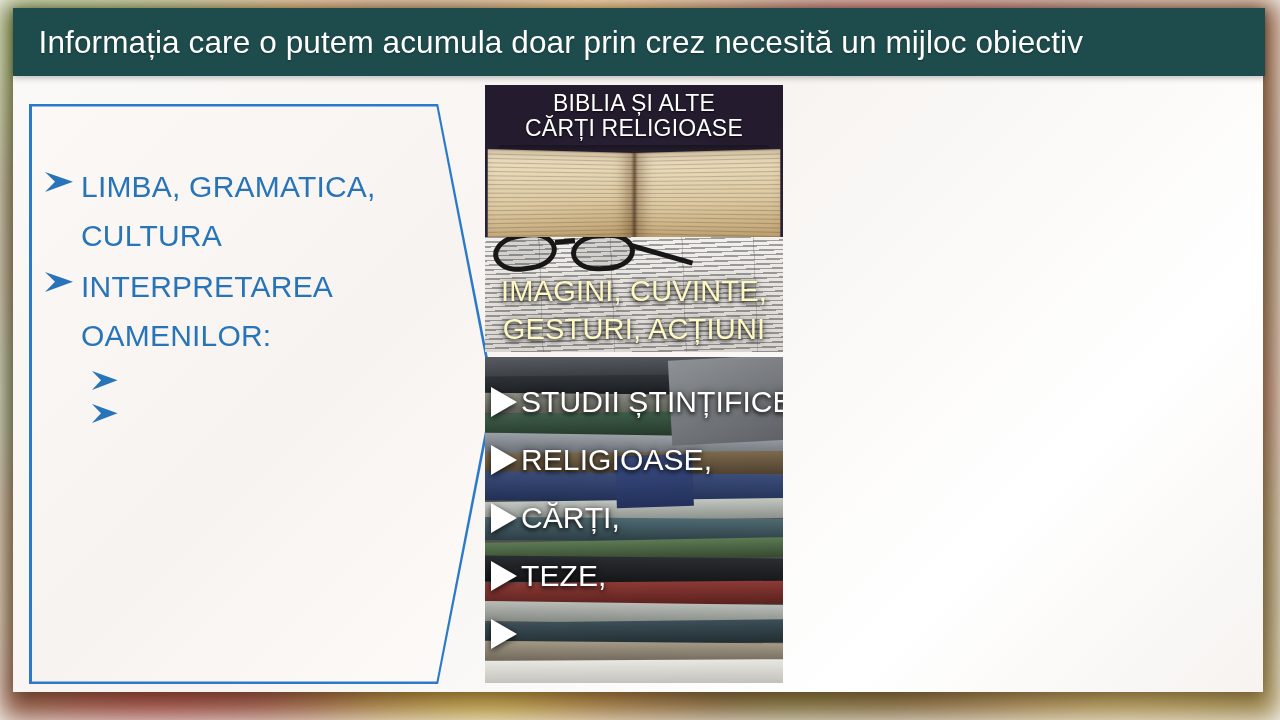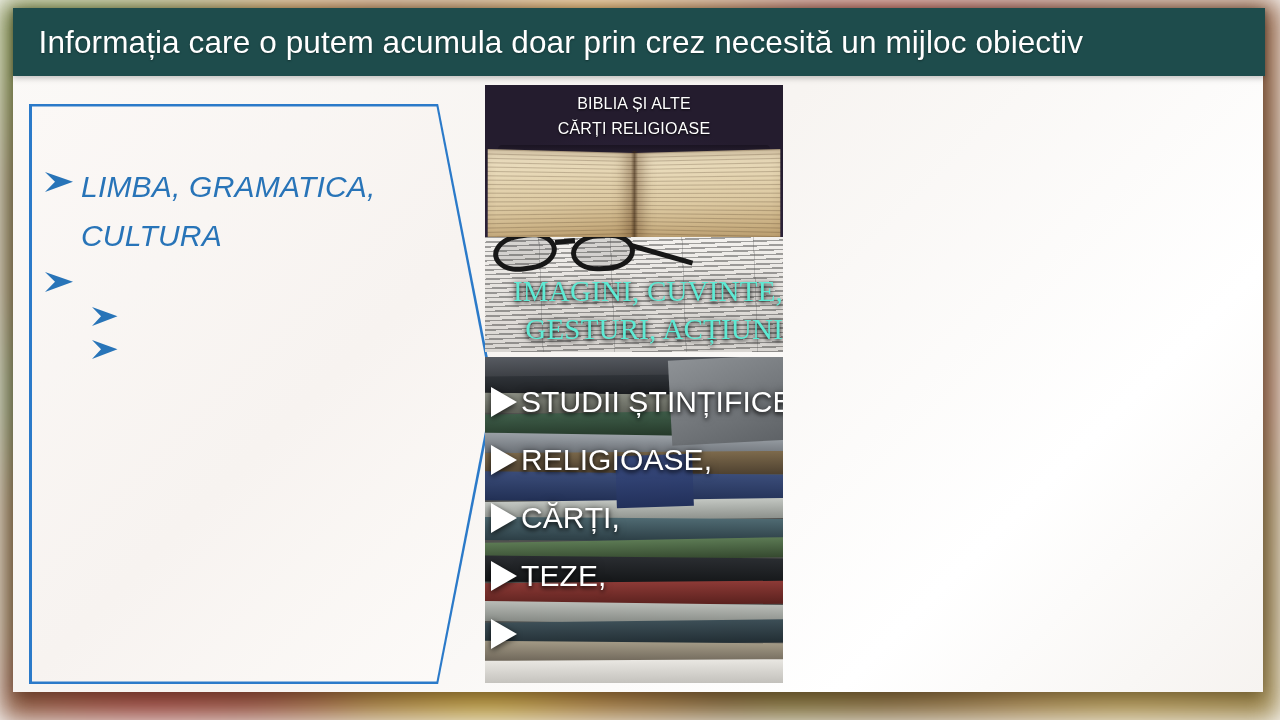--- a/index.html
+++ b/index.html
@@ -70,21 +70,21 @@
     position:absolute; left:0; top:0; width:3px; height:100%;
     background:#2b7ac9;
   }
 
   
   #bullets{
     position:absolute; left:44px; top:162px; width:400px;
     color:#2874b8;
   }
   .b-row{ display:flex; align-items:flex-start; }
-  .b-row.lvl1{ margin-bottom:2px;font-style:italic; }
+  .b-row.lvl1{ margin-bottom:2px; }
   .b-row.lvl2{ padding-left:47px; margin-bottom:2px; }
 
   .arrow{
     flex:0 0 auto;
     width:31px; height:34px;
     position:relative;
     margin-right:6px;
   }
   .arrow.small{ width:28px; height:31px; }
   .arrow svg{ position:absolute; left:0; top:9px; }
@@ -113,21 +113,21 @@
   
   .bible-sky{
     position:absolute; left:0; top:0; width:100%; height:154px;
     background:
       radial-gradient(ellipse 200px 110px at 50% 100%, #4a3a52 0%, #322742 45%, #241c2e 100%),
       #241c2e;
   }
   .bible-cap{
     position:absolute; left:0; top:6px; width:100%;
     text-align:center; color:#ffffff;
-    font-size:16px; line-height:25px; letter-spacing:.2px;
+    font-size:23px; line-height:25px; letter-spacing:.2px;
     text-shadow:0 1px 2px rgba(0,0,0,.8);
     z-index:4;
   }
   
   .book{
     position:absolute; left:13px; top:60px; width:272px; height:96px; z-index:2;
   }
   .book .spineshadow{
     position:absolute; left:0; top:0; width:100%; height:10px;
     background:linear-gradient(#1a1422,#2a2133);
@@ -186,24 +186,23 @@
   .news .glasses .bridge{
     position:absolute; left:62px; top:14px; width:20px; height:5px; background:#171717;
     transform:rotate(-6deg);
   }
   .news .glasses .arm{
     position:absolute; left:138px; top:18px; width:64px; height:5px; background:#171717;
     transform:rotate(16deg); transform-origin:left center;
   }
   .news-cap{
     position:absolute; left:0; bottom:4px; width:100%;
-    text-align:right; color:#5eead4; z-index:5;
+    text-align:center; color:#fef9c3; z-index:5;
     font-size:29px; line-height:38px; letter-spacing:.2px;
     text-shadow:0 2px 4px rgba(0,0,0,.85), 0 0 10px rgba(0,0,0,.6);
-    font-family:Liberation Serif, serif;
   }
 
   
   .stack{ position:absolute; inset:0; overflow:hidden; }
   .stack .bk{ position:absolute; left:-4%; width:108%; }
   .stack-cap{
     position:absolute; left:0; top:0; width:100%; height:100%;
     z-index:6; padding:16px 0 0 6px;
     color:#ffffff;
   }
@@ -247,20 +246,22 @@
     <span class="b-text">LIMBA, GRAMATICA,
 CULTURA</span>
   </div>
 
   <div class="b-row lvl1">
     <span class="arrow">
       <svg width="31" height="22" viewBox="0 0 31 22">
         <path d="M1 1 L29 10.8 L1 21 L11 10.8 Z" fill="#2874b8"></path>
       </svg>
     </span>
+    <span class="b-text">INTERPRETAREA
+OAMENILOR:</span>
   </div>
 
   <div class="b-row lvl2">
     <span class="arrow small">
       <svg width="28" height="21" viewBox="0 0 28 21">
         <path d="M1 1 L26.5 10.3 L1 20 L10 10.3 Z" fill="#2874b8"></path>
       </svg>
     </span>
   </div>
 

